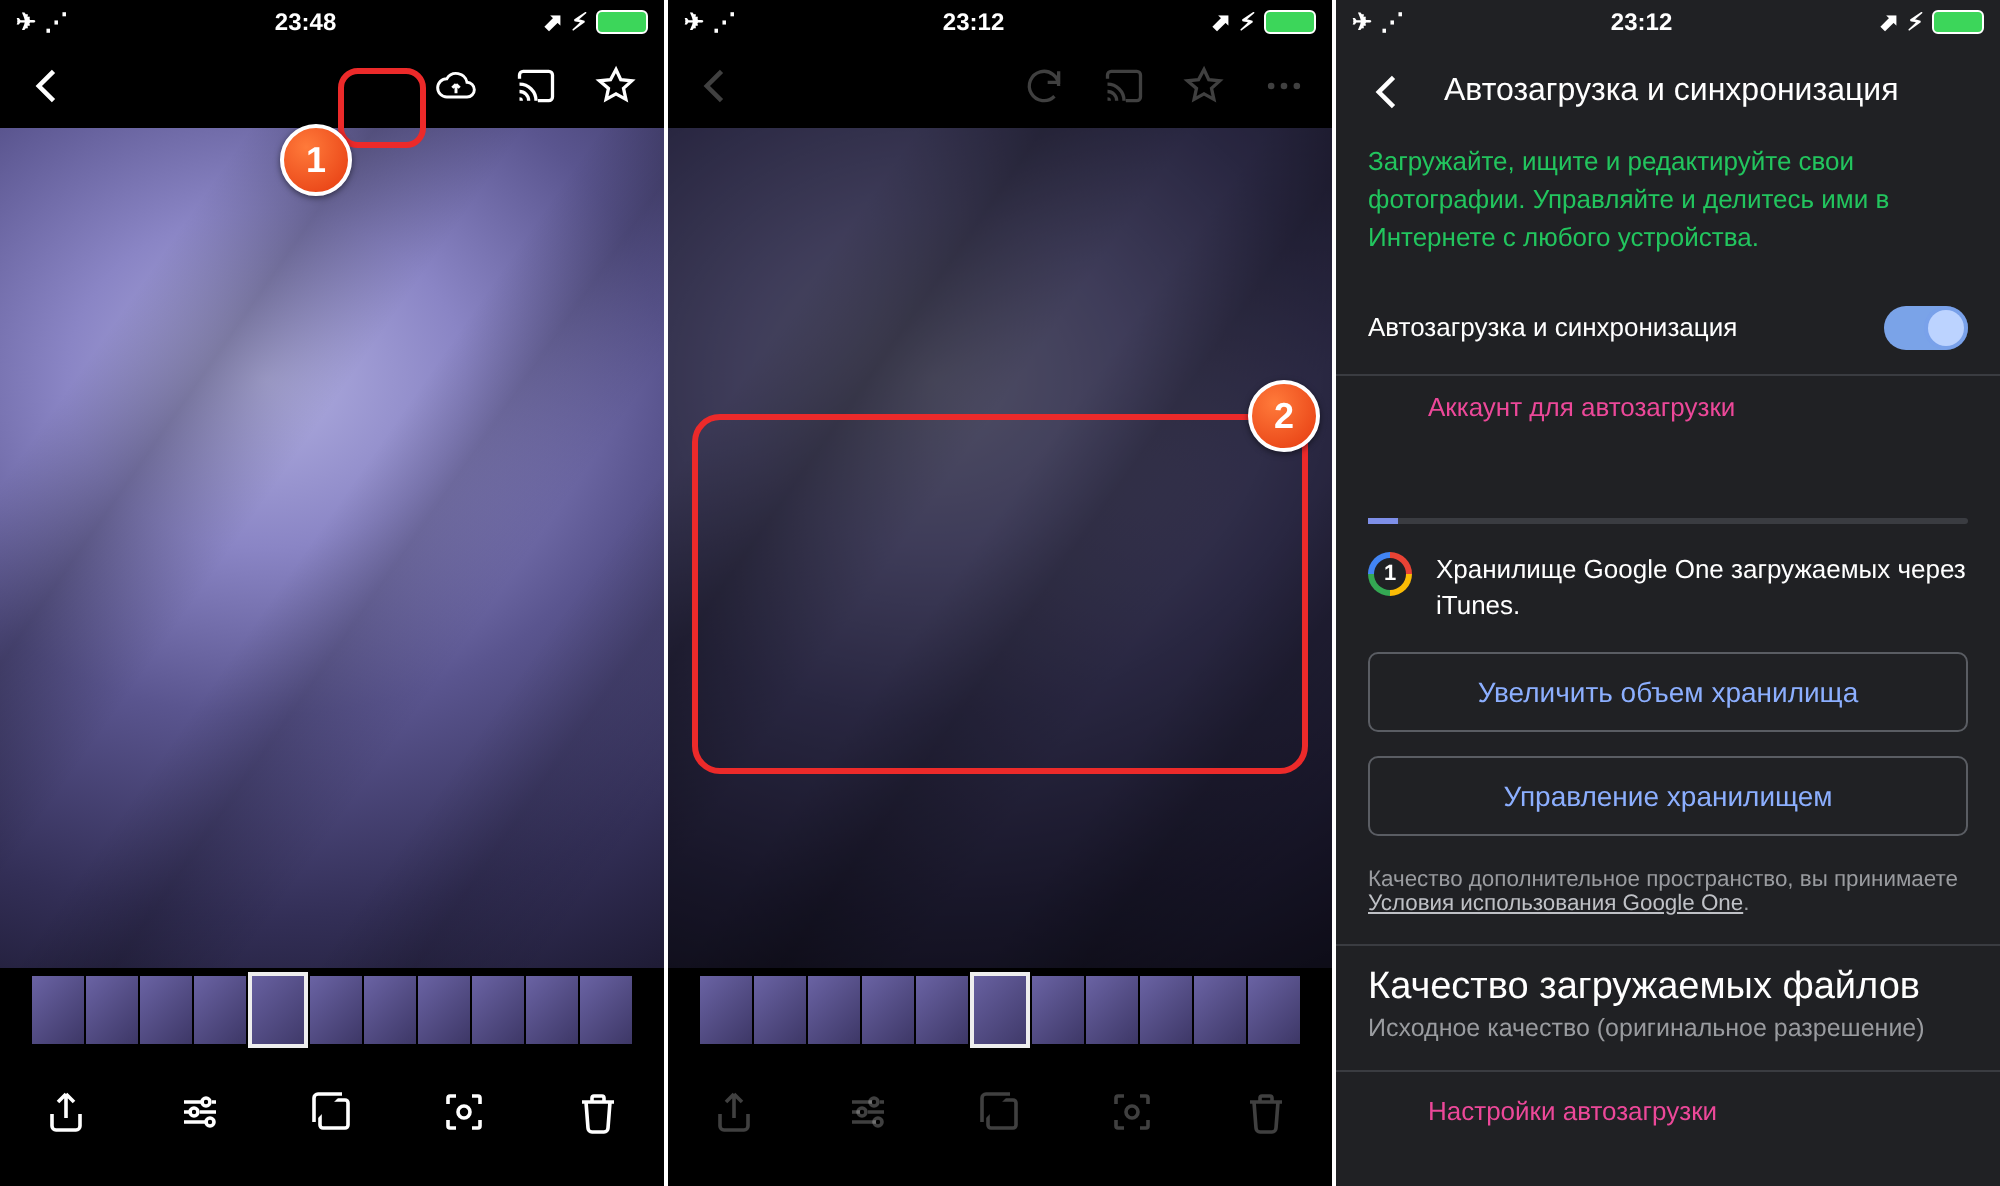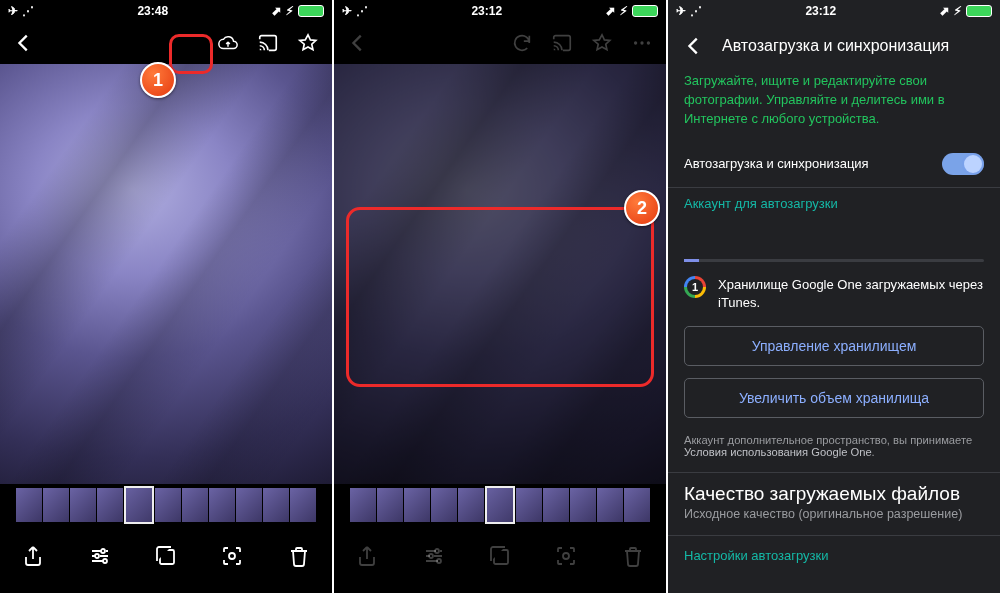--- a/index.html
+++ b/index.html
@@ -97,40 +97,40 @@
   .p3 .desc { padding: 0 16px 12px; font-size: 13px; line-height: 1.45; color: #22c55e; }
   .p3 .row { padding: 12px 16px; display:flex; align-items:center; justify-content:space-between; }
   .p3 .toggle {
     width: 42px; height: 22px; border-radius: 12px; background:#7aa3e8; position:relative;
   }
   .p3 .toggle .knob {
     position:absolute; right:2px; top:2px; width:18px; height:18px; border-radius:50%;
     background:#bcd3ff;
     box-shadow: 0 0 0 2px rgba(120,160,235,.5);
   }
-  .p3 .section-label { padding: 8px 16px 4px; color:#14b8a6; font-size:13px; }
+  .p3 .section-label { padding: 8px 16px 4px; color:#ec4899; font-size:13px;margin-left:30px; }
   .p3 .hr { height:1px; background:#3a3c41; margin: 0 0; }
   .p3 .storage-bar { margin: 44px 16px 6px; height:3px; background:#3a3c41; border-radius:2px; position:relative;}
   .p3 .storage-bar .fill1 { position:absolute; left:0; top:0; bottom:0; width:5%; background:#7e8fe8; }
   .p3 .storage-line { display:flex; justify-content:space-between; padding: 0 16px 10px; font-size:13px; }
   .p3 .storage-line .fill-label { color:#8cafff; }
   .p3 .g1-row { display:flex; gap:12px; align-items:flex-start; padding: 8px 16px 14px; }
   .p3 .g1-badge {
     width:22px; height:22px; border-radius:50%;
     background: conic-gradient(#ea4335 0 25%, #fbbc05 0 50%, #34a853 0 75%, #4285f4 0 100%);
     display:flex; align-items:center; justify-content:center; font-size:11px; font-weight:700;
     flex-shrink:0;
   }
   .p3 .g1-badge span { background:#202124; width:16px; height:16px; border-radius:50%; display:flex; align-items:center; justify-content:center; }
   .p3 .btn-outline {
     margin: 0 16px 12px; border:1px solid #5a5d63; border-radius:5px; padding:11px 0;
     text-align:center; font-size:14px; color:#8cafff;
   }
   .p3 .fine { padding: 4px 16px 14px; font-size:11.2px; color:#9a9ca0; }
-  .p3 .fine .lnk { color:#bfc1c6;margin-top:48px; }
+  .p3 .fine .lnk { text-decoration: underline; color:#bfc1c6;margin-top:48px; }
   .p3 .q-title { padding: 10px 16px 2px; font-size:19px; }
   .p3 .q-sub { padding: 0 16px 14px; font-size:12.5px; color:#9a9ca0;}
 </style>
 </head>
 <body>
 
 <svg width="0" height="0" style="position:absolute">
   <symbol id="i-back" viewBox="0 0 24 24">
       <path fill="none" stroke="currentColor" stroke-width="2.5" d="M15 4l-8 8 8 8"></path>
     </symbol>
@@ -385,23 +385,23 @@
 
   <div class="storage-bar">
       <div class="fill1"></div>
     </div>
   <div class="g1-row">
     <div class="g1-badge">
         <span>1</span>
       </div>
     <div style="line-height:1.4">Хранилище Google One загружаемых через iTunes.</div>
   </div>
+  <div class="btn-outline">Увеличить объем хранилища</div>
   <div class="btn-outline">Управление хранилищем</div>
-  <div class="btn-outline">Увеличить объем хранилища</div>
   <div class="fine">
-    <span>Аккаунт дополнительное пространство, вы принимаете </span><span class="lnk">Условия использования Google One</span>.
+    <span>Качество дополнительное пространство, вы принимаете </span><span class="lnk">Условия использования Google One</span>.
   </div>
   <div class="hr"></div>
   <div class="q-title">Качество загружаемых файлов</div>
   <div class="q-sub">Исходное качество (оригинальное разрешение)</div>
   <div class="hr"></div>
   <div class="section-label" style="padding-top:12px">Настройки автозагрузки</div>
 </div>
 
 </body></html>

